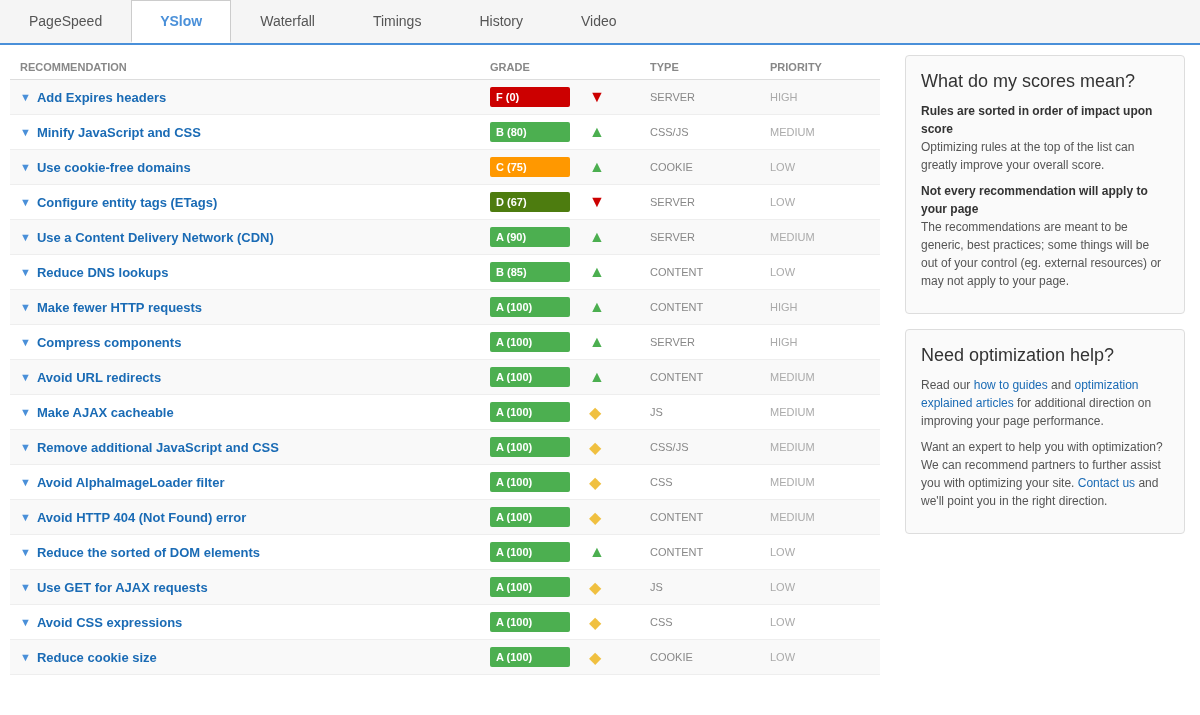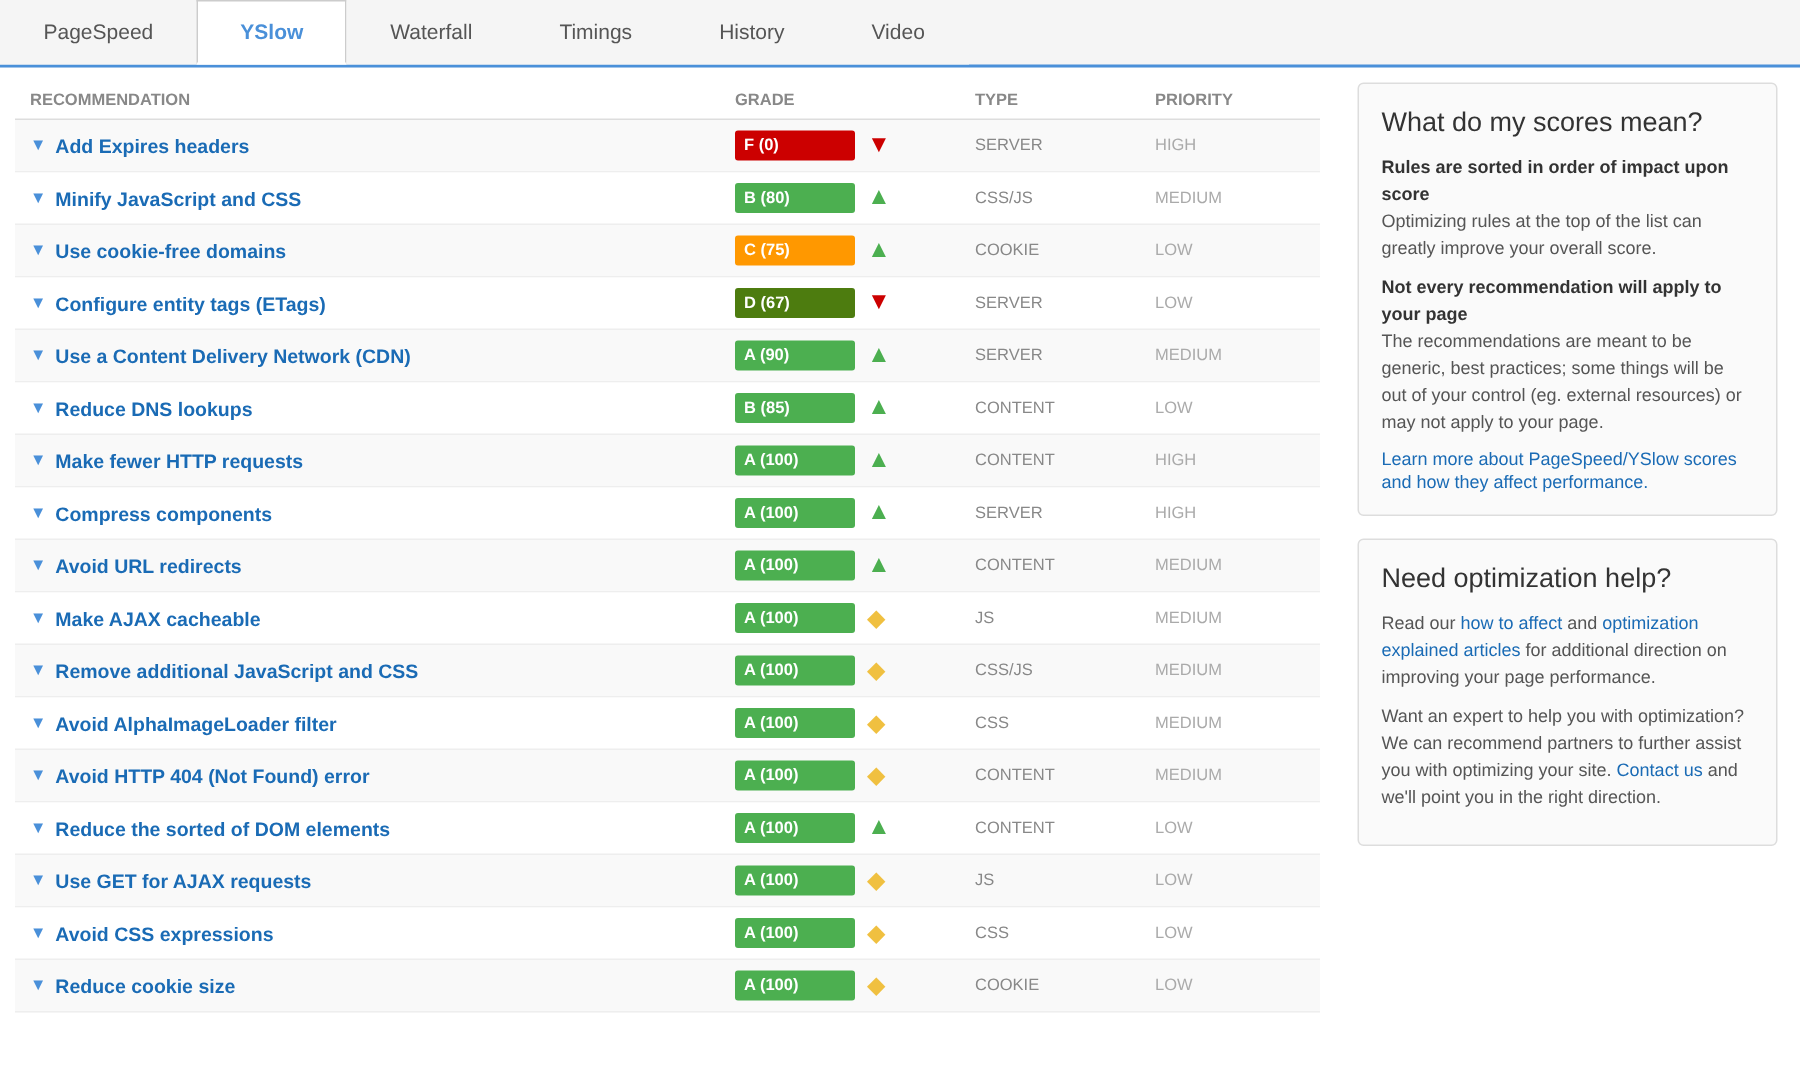--- a/index.html
+++ b/index.html
@@ -73,21 +73,21 @@
       font-weight: bold;
       font-size: 13px;
     }
     .chevron {
       color: #4a90d9;
       font-size: 11px;
       cursor: pointer;
     }
 
     
-    .grade-cell { display: flex; align-items: center; gap: 8px; text-align: right; }
+    .grade-cell { display: flex; align-items: center; gap: 19px; text-align: right; }
     .grade-bar {
       display: flex;
       align-items: center;
       height: 20px;
       padding: 0 6px;
       color: #fff;
       font-size: 11px;
       font-weight: bold;
       min-width: 80px;
       border-radius: 2px;
@@ -386,27 +386,26 @@
     <div class="info-box">
       <h3>What do my scores mean?</h3>
       <p>
         <strong>Rules are sorted in order of impact upon score</strong><br>
         <span>Optimizing rules at the top of the list can greatly improve your overall score.</span>
       </p>
       <p>
         <strong>Not every recommendation will apply to your page</strong><br>
         <span>The recommendations are meant to be generic, best practices; some things will be out of your control (eg. external resources) or may not apply to your page.</span>
       </p>
-      <a href="#">Learn more about PageSpeed/YSlow scores and how they affect performance.</a>
     </div>
 
     <div class="info-box">
       <h3>Need optimization help?</h3>
       <p>
-        <span>Read our </span><a href="#">how to affect</a><span> and </span><a href="#">optimization explained articles</a><span> for additional direction on improving your page performance.</span>
+        <span>Read our </span><a href="#">how to guides</a><span> and </span><a href="#">optimization explained articles</a><span> for additional direction on improving your page performance.</span>
       </p>
       <p>
         <span>Want an expert to help you with optimization? We can recommend partners to further assist you with optimizing your site. </span><a href="#">Contact us</a><span> and we'll point you in the right direction.</span>
       </p>
     </div>
 
   </div>
 </div>
 
 </body></html>

